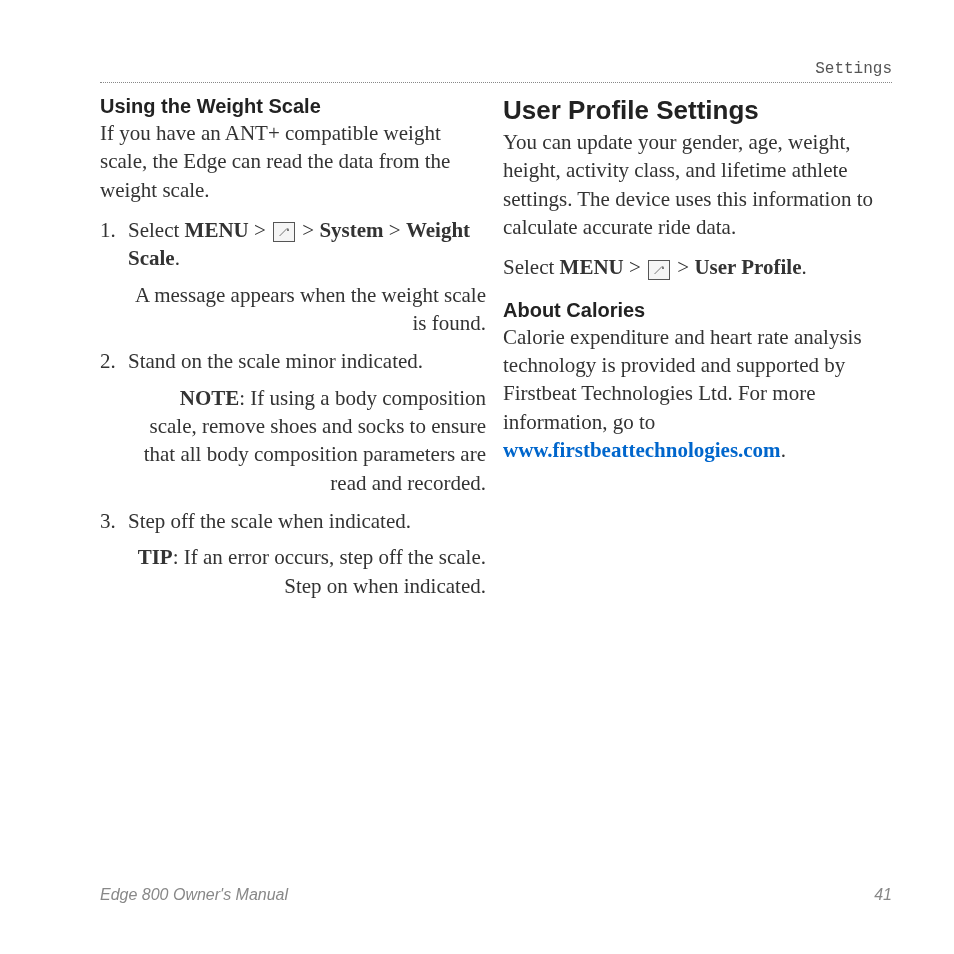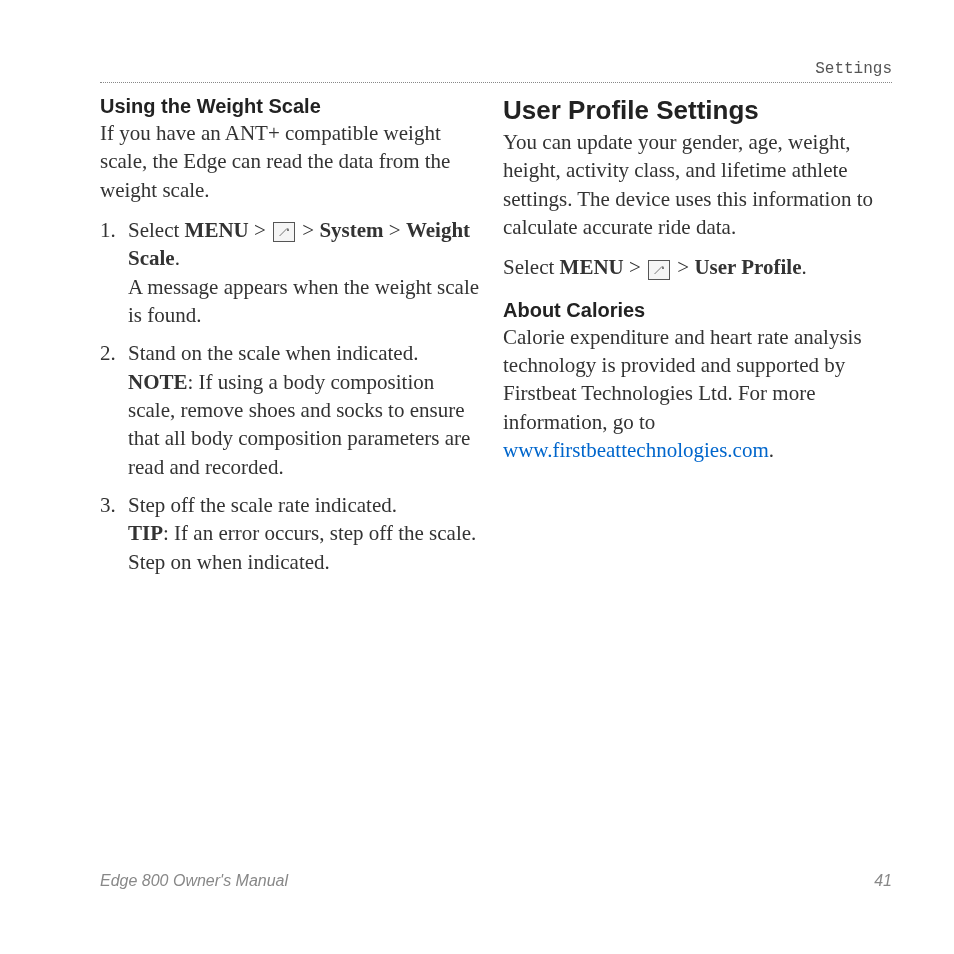--- a/index.html
+++ b/index.html
@@ -79,22 +79,24 @@
       margin-bottom: 10px;
       line-height: 1.35;
     }
     ol.steps > li::before {
       content: counter(step) ".";
       position: absolute;
       left: 0;
       top: 0;
     }
     .step-note {
+      margin-top: 8px;
       margin-bottom: 0;
       line-height: 1.35;
+      text-align: right;
     }
     .bold {
       font-weight: bold;
     }
     .wrench-icon {
       display: inline-block;
       width: 22px;
       height: 20px;
       border: 1px solid #555;
       background: #f5f5f5;
@@ -102,32 +104,33 @@
       position: relative;
       margin: 0 2px;
     }
     .wrench-icon svg {
       position: absolute;
       top: 2px;
       left: 2px;
     }
     .footer {
       position: absolute;
-      bottom: 64px;
+      bottom: 50px;
       left: 100px;
       right: 62px;
       display: flex;
       justify-content: space-between;
       font-family: Arial, Helvetica, sans-serif;
       font-style: italic;
       font-size: 16px;
       color: #888;
     }
     .link {
       color: #0066cc;
+      font-weight: bold;
     }
     .block {
       margin-bottom: 16px;
     }
     .block-tight {
       margin-bottom: 10px;
     }
     .nav-path {
       margin-bottom: 14px;
       line-height: 1.4;
@@ -147,27 +150,27 @@
     <ol class="steps">
       <li>
         <span>
           <span>Select </span><span class="bold">MENU</span><span> &gt; </span><span class="wrench-icon"><svg width="16" height="14" viewBox="0 0 16 14">
                 <path d="M3 11 L10 4 C11 3 13 3 13 5 L13 6 L11 6 L11 4 L10 5 L4 11 Z" fill="#777"></path>
               </svg></span><span> &gt; </span><span class="bold">System</span><span> &gt; </span><span class="bold">Weight Scale</span><span>.</span>
         </span>
         <p class="step-note">A message appears when the weight scale is found.</p>
       </li>
       <li>
-        <span>Stand on the scale when indicated.</span>
+        <span>Stand on the scale minor indicated.</span>
         <p class="step-note">
           <span class="bold">NOTE</span><span>: If using a body composition scale, remove shoes and socks to ensure that all body composition parameters are read and recorded.</span>
         </p>
       </li>
       <li>
-        <span>Step off the scale rate indicated.</span>
+        <span>Step off the scale when indicated.</span>
         <p class="step-note">
           <span class="bold">TIP</span><span>: If an error occurs, step off the scale. Step on when indicated.</span>
         </p>
       </li>
     </ol>
   </div>
 
   <div class="column right-column">
     <h2 class="section-title">User Profile Settings</h2>
     <p>You can update your gender, age, weight, height, activity class, and lifetime athlete settings. The device uses this information to calculate accurate ride data.</p>

